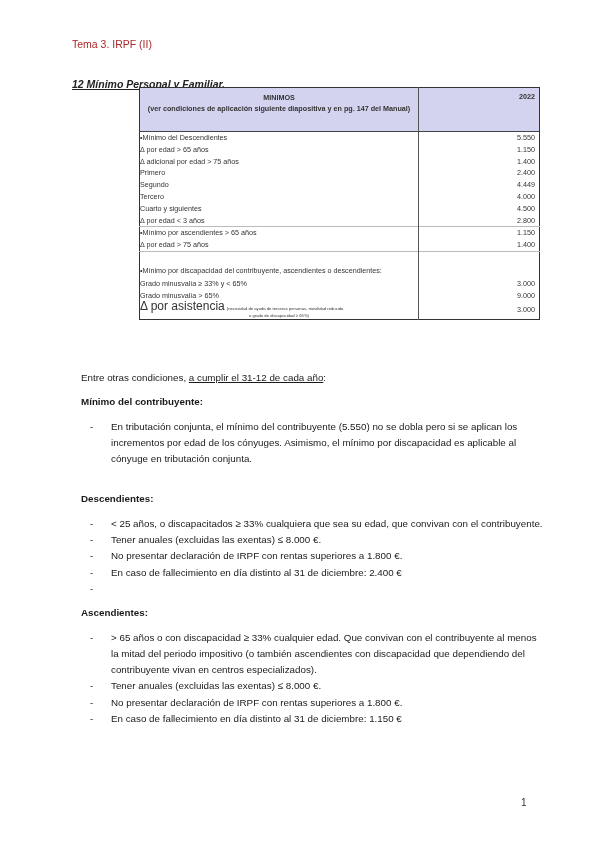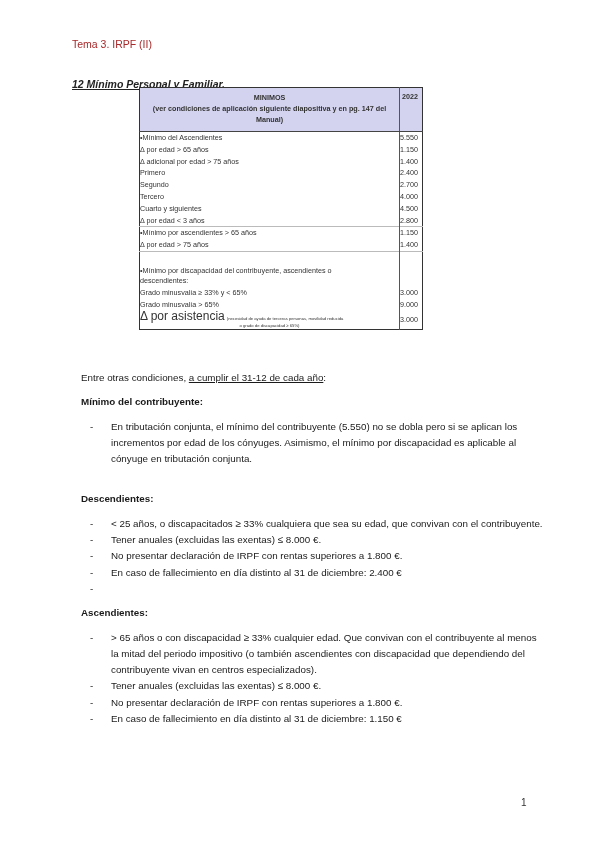--- a/index.html
+++ b/index.html
@@ -1,21 +1,21 @@
 <!DOCTYPE html>
 <html><head>
 <meta charset="utf-8">
 <style>
   html, body { margin: 0; padding: 0; background: #ffffff; }
   body { width: 600px; height: 848px; position: relative; overflow: hidden;
          font-family: "Liberation Sans", sans-serif; color: #1a1a1a; }
   .header-title { position: absolute; left: 72px; top: 38px; font-size: 10.5px; color: #a8292a; }
   .section-title { position: absolute; left: 72px; top: 78px; font-size: 10.5px; font-weight: bold;
                    font-style: italic; text-decoration: underline; color: #222; }
-  .min-table { position: absolute; left: 139px; top: 87px; width: 284px; border-collapse: collapse;
+  .min-table { position: absolute; left: 139px; top: 87px; width: 401px; border-collapse: collapse;
                border: 1.5px solid #333; font-size: 7.2px; color: #333; }
   .min-table td { padding: 0; vertical-align: top; }
   .min-table .c1 { width: 248px; border-right: 1.5px solid #555; }
   .min-table .c2 { text-align: right; padding-right: 4px; }
   .min-table thead td { background: #d3d3ef; font-weight: bold; font-size: 7.2px; border-bottom: 1.5px solid #444; }
   .min-table thead .c1 { text-align: center; padding: 4px 6px 5px 6px; height: 34px; line-height: 11px; }
   .min-table thead .c2 { text-align: right; padding-top: 4px; }
   .min-table tr.row td { height: 11.8px; line-height: 11.8px; }
   .min-table tr.group-start td { border-top: 1.5px solid #bbb; }
   .min-table tr.first-group td { border-top: none; }
@@ -46,38 +46,38 @@
     <tr>
       <td class="c1">
         <div>MINIMOS</div>
         <div>(ver condiciones de aplicación siguiente diapositiva y en pg. 147 del Manual)</div>
       </td>
       <td class="c2">2022</td>
     </tr>
   </thead>
   <tbody id="table-body">
       <tr class="row group-start first-group">
-        <td class="c1 ind0"><span>•Mínimo del Ascendientes</span></td>
+        <td class="c1 ind0"><span>•Mínimo del Descendientes</span></td>
         <td class="c2">5.550</td>
       </tr>
       <tr class="row">
         <td class="c1 ind1"><span>Δ por edad &gt; 65 años</span></td>
         <td class="c2">1.150</td>
       </tr>
       <tr class="row">
         <td class="c1 ind1"><span>Δ adicional por edad  &gt; 75 años</span></td>
         <td class="c2">1.400</td>
       </tr>
       <tr class="row">
         <td class="c1 ind2"><span>Primero</span></td>
         <td class="c2">2.400</td>
       </tr>
       <tr class="row">
         <td class="c1 ind2"><span>Segundo</span></td>
-        <td class="c2">2.700</td>
+        <td class="c2">4.449</td>
       </tr>
       <tr class="row">
         <td class="c1 ind2"><span>Tercero</span></td>
         <td class="c2">4.000</td>
       </tr>
       <tr class="row">
         <td class="c1 ind1"><span>Cuarto y siguientes</span></td>
         <td class="c2">4.500</td>
       </tr>
       <tr class="row">

